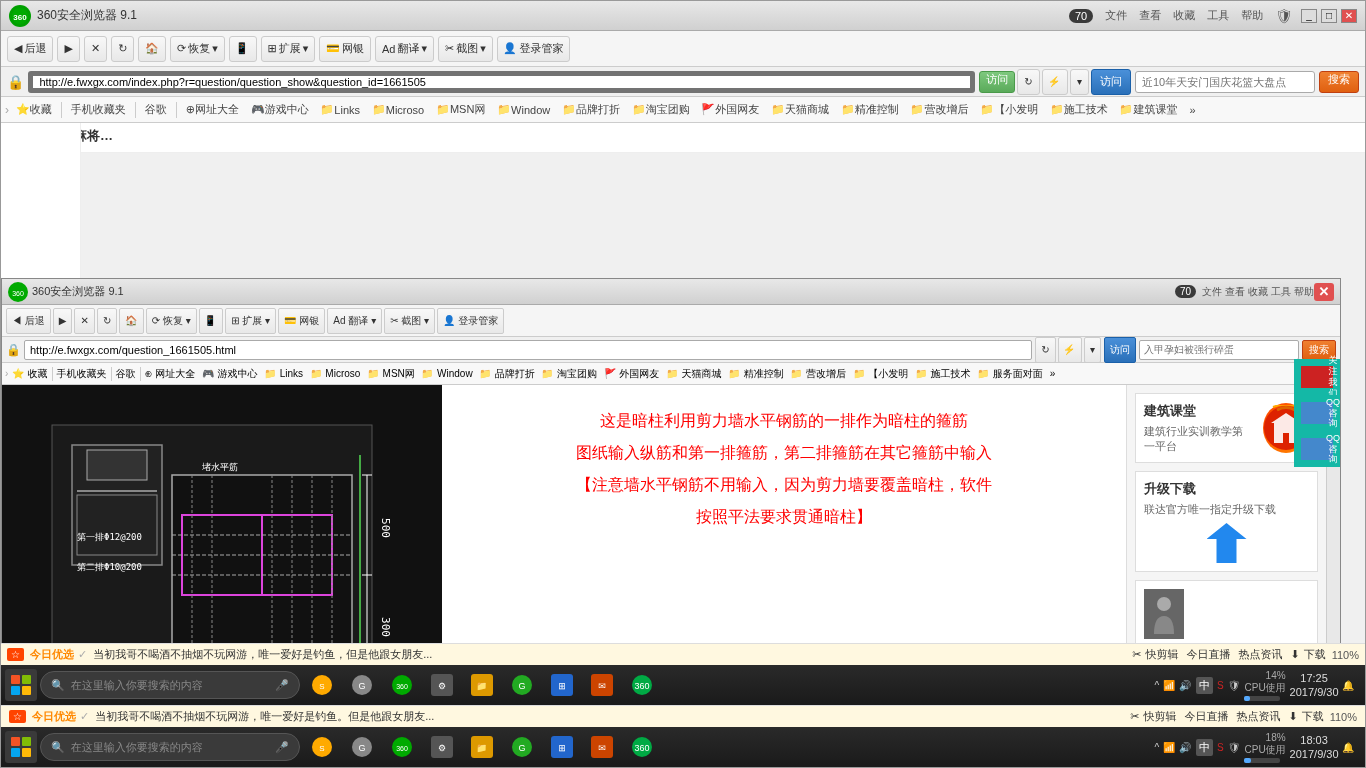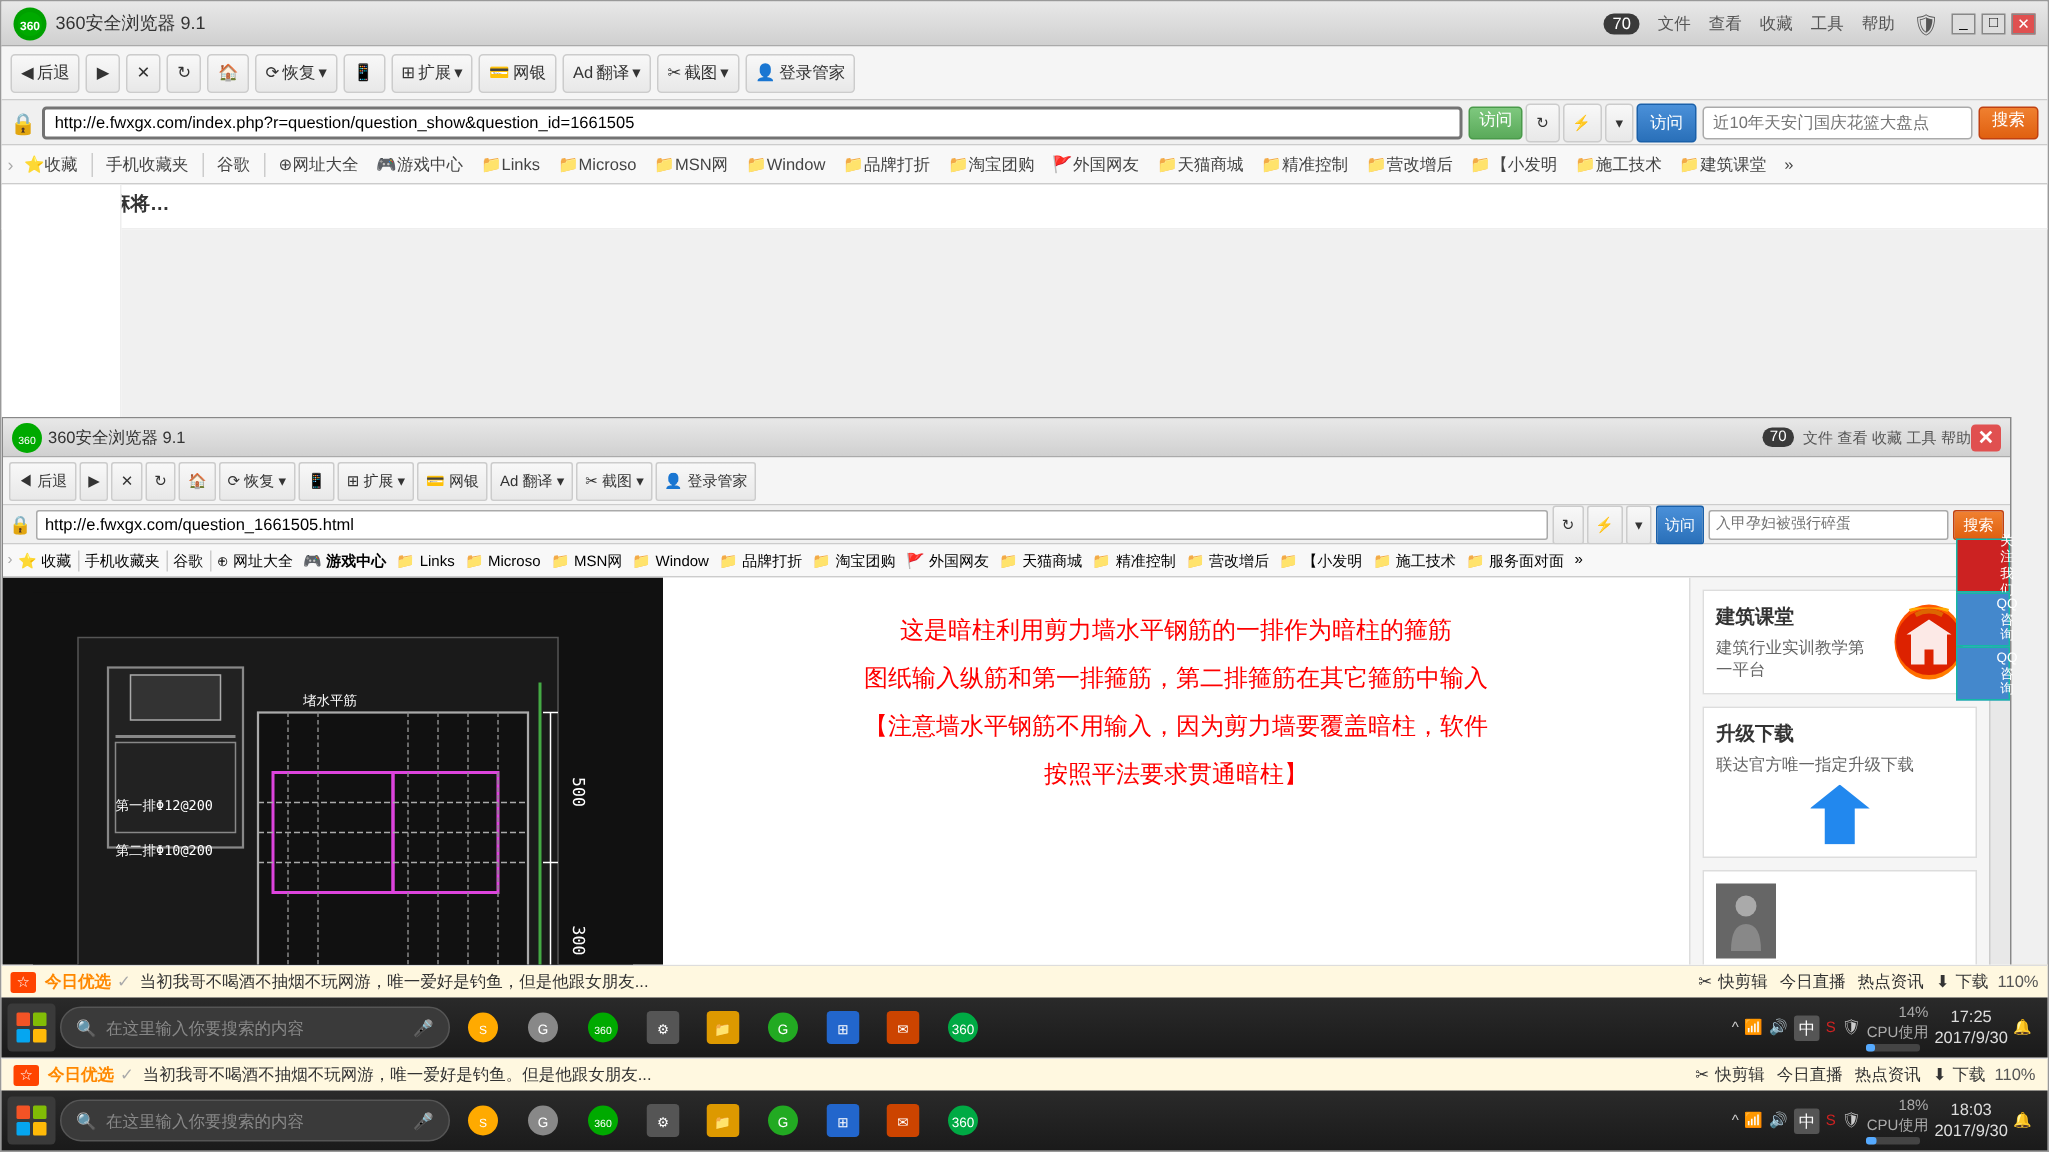--- a/index.html
+++ b/index.html
@@ -75,21 +75,21 @@
     .address-bar {
       height: 30px;
       background: #f0f0f0;
       border-bottom: 1px solid #ccc;
       display: flex;
       align-items: center;
       padding: 0 6px;
       gap: 4px;
     }
     .address-input {
-      flex: 1; height: 22px; border: 2px solid #737373;
+      flex: 1; height: 22px; border: 5px solid #737373;
       border-radius: 3px; padding: 0 6px; font-size: 11px;
       background: white;
     }
     .addr-btn {
       height: 22px; padding: 0 8px;
       background: linear-gradient(to bottom, #7ec87e, #5aaa5a);
       border: 1px solid #4a9a4a; border-radius: 3px;
       color: white; font-size: 11px; cursor: pointer;
     }
     .search-input {
@@ -275,21 +275,21 @@
       top: 80px;
       display: flex;
       flex-direction: column;
       z-index: 20;
     }
     .float-btn {
       width: 36px; height: 36px;
       background: #cc2222;
       color: white; font-size: 9px;
       display: flex; align-items: center; justify-content: center;
-      cursor: pointer; border: 1px solid #14b8a6;
+      cursor: pointer; border: 7px solid #14b8a6;
       text-align: center; line-height: 1.2; padding-left: 32px;
     }
     .float-btn.qq { background: #4488cc; }
     .float-btn.qq2 { background: #4488cc; }
 
     
     .news-ticker {
       height: 22px;
       background: #fff8e0;
       border-top: 1px solid #ddd;
@@ -533,21 +533,21 @@
 
       <div class="inner-bm-bar">
         <span style="color:#aaa;">›</span>
         <span style="padding:0 3px;cursor:pointer;">⭐ 收藏</span>
         <span style="width:1px;height:14px;background:#ccc;display:inline-block;"></span>
         <span style="padding:0 3px;cursor:pointer;">手机收藏夹</span>
         <span style="width:1px;height:14px;background:#ccc;display:inline-block;"></span>
         <span style="padding:0 3px;cursor:pointer;">谷歌</span>
         <span style="width:1px;height:14px;background:#ccc;display:inline-block;"></span>
         <span style="padding:0 3px;cursor:pointer;">⊕ 网址大全</span>
-        <span style="padding:0 3px;cursor:pointer;font-weight:bold;">🎮 游戏中心</span>
+        <span style="padding:0 3px;cursor:pointer;">🎮 游戏中心</span>
         <span style="padding:0 3px;cursor:pointer;">📁 Links</span>
         <span style="padding:0 3px;cursor:pointer;">📁 Microso</span>
         <span style="padding:0 3px;cursor:pointer;">📁 MSN网</span>
         <span style="padding:0 3px;cursor:pointer;">📁 Window</span>
         <span style="padding:0 3px;cursor:pointer;">📁 品牌打折</span>
         <span style="padding:0 3px;cursor:pointer;">📁 淘宝团购</span>
         <span style="padding:0 3px;cursor:pointer;">🚩 外国网友</span>
         <span style="padding:0 3px;cursor:pointer;">📁 天猫商城</span>
         <span style="padding:0 3px;cursor:pointer;">📁 精准控制</span>
         <span style="padding:0 3px;cursor:pointer;">📁 营改增后</span>

